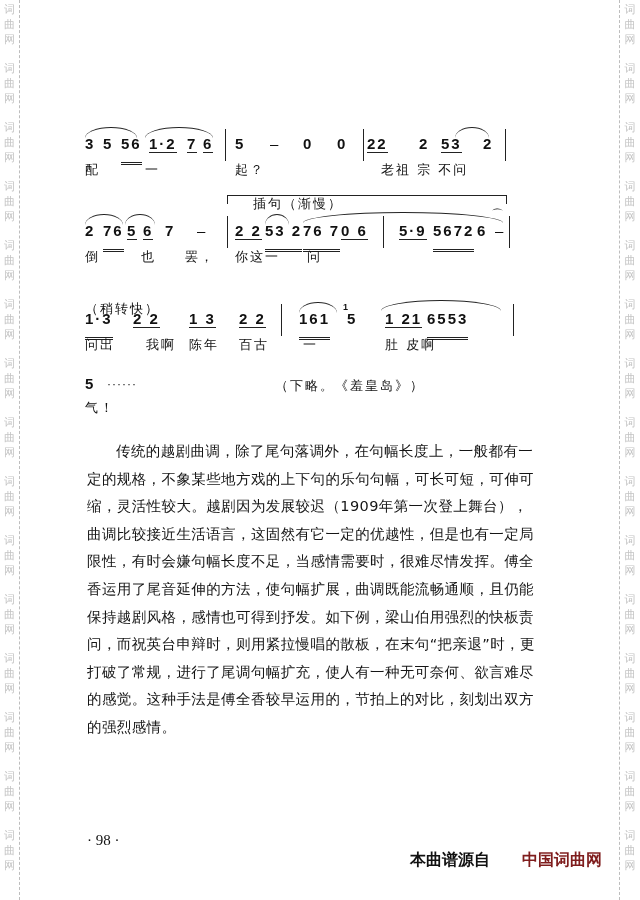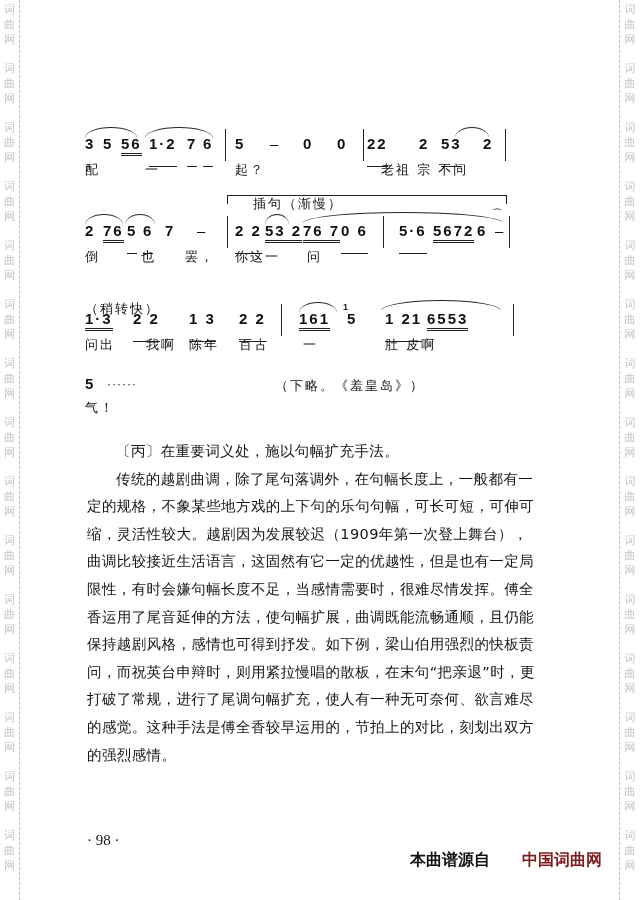--- a/index.html
+++ b/index.html
@@ -19,22 +19,22 @@
   .wm-group { display: flex; flex-direction: column; align-items: center; margin-bottom: 14px; }
   .wm-char { font-family: "DejaVu Sans", sans-serif; font-size: 11px; line-height: 15px; color: #c4c4c4; }
 
   
   .score { position: absolute; left: 85px; width: 440px; }
   .row { position: absolute; left: 0; width: 440px; }
   .n {
     position: absolute; top: 0; font-family: "Liberation Sans", sans-serif; font-weight: bold;
     font-size: 15px; letter-spacing: 2px; white-space: nowrap;
   }
-  .n.u1 { border-bottom: 1.5px solid #222; padding-bottom: 14px; }
-  .n.u2 { border-bottom: 3.5px double #222; padding-bottom: 1px; }
+  .n.u1 { border-bottom: 1.5px solid #222; padding-bottom: 0; }
+  .n.u2 { border-bottom: 3.5px double #222; padding-bottom: 10px; }
   .lyr {
     position: absolute; top: 26px; font-size: 13px; white-space: nowrap;
     font-family: "DejaVu Sans", sans-serif; letter-spacing: 2px;
   }
   .bar { position: absolute; top: -6px; width: 1px; height: 32px; background: #222; }
   .slur {
     position: absolute; top: -8px; height: 10px;
     border-top: 1.3px solid #222; border-radius: 50% 50% 0 0 / 100% 100% 0 0;
   }
   .tempo { position: absolute; font-family: "DejaVu Sans", sans-serif; font-size: 13px; white-space: nowrap; letter-spacing: 2px; }
@@ -264,21 +264,21 @@
     <span class="n" style="left:80px;">7</span>
     <span class="n" style="left:112px;font-weight:normal;">–</span>
     <div class="bar" style="left:142px;"></div>
     <div class="slur" style="left:180px;width:24px;"></div>
     <div class="slur" style="left:218px;width:200px;top:-10px;"></div>
     <span class="n u1" style="left:150px;">2 2</span>
     <span class="n u2" style="left:180px;">53 2</span>
     <span class="n u2" style="left:218px;">76 7</span>
     <span class="n u1" style="left:256px;">0 6</span>
     <div class="bar" style="left:298px;"></div>
-    <span class="n u1" style="left:314px;">5·6</span>
+    <span class="n u1" style="left:314px;">5·9</span>
     <span class="n u2" style="left:348px;">5672</span>
     <span class="n" style="left:392px;">6</span>
     <span class="fermata" style="left:406px;top:-16px;">⌒</span>
     <span class="n" style="left:410px;font-weight:normal;">–</span>
     <div class="bar" style="left:424px;"></div>
 
     <span class="lyr" style="left:0px;">倒</span>
     <span class="lyr" style="left:56px;">也</span>
     <span class="lyr" style="left:100px;">罢，</span>
     <span class="lyr" style="left:150px;">你这一</span>
@@ -311,21 +311,20 @@
 
   <div class="row" style="top:375px;">
     <span class="n" style="left:0px;">5</span>
     <span class="n" style="left:22px;font-weight:normal;font-size:12px;top:2px;letter-spacing:1px;">······</span>
     <span class="tempo" style="left:190px;top:2px;">（下略。《羞皇岛》）</span>
     <span class="lyr" style="left:0px;top:24px;">气！</span>
   </div>
 </div>
 
 <div class="prose">
-  <p class="indent">〔丙〕在重要词义处，施以句幅扩充手法。</p>
   <p class="indent">传统的越剧曲调，除了尾句落调外，在句幅长度上，一般都有一定的规格，不象某些地方戏的上下句的乐句句幅，可长可短，可伸可缩，灵活性较大。越剧因为发展较迟（1909年第一次登上舞台），曲调比较接近生活语言，这固然有它一定的优越性，但是也有一定局限性，有时会嫌句幅长度不足，当感情需要时，很难尽情发挥。傅全香运用了尾音延伸的方法，使句幅扩展，曲调既能流畅通顺，且仍能保持越剧风格，感情也可得到抒发。如下例，梁山伯用强烈的快板责问，而祝英台申辩时，则用紧拉慢唱的散板，在末句“把亲退”时，更打破了常规，进行了尾调句幅扩充，使人有一种无可奈何、欲言难尽的感觉。这种手法是傅全香较早运用的，节拍上的对比，刻划出双方的强烈感情。</p>
 </div>
 
 <div class="page-num">· 98 ·</div>
 
 <div class="source">
   <span>本曲谱源自</span><span class="brand">中国词曲网</span>
 </div>
 
 </body></html>

